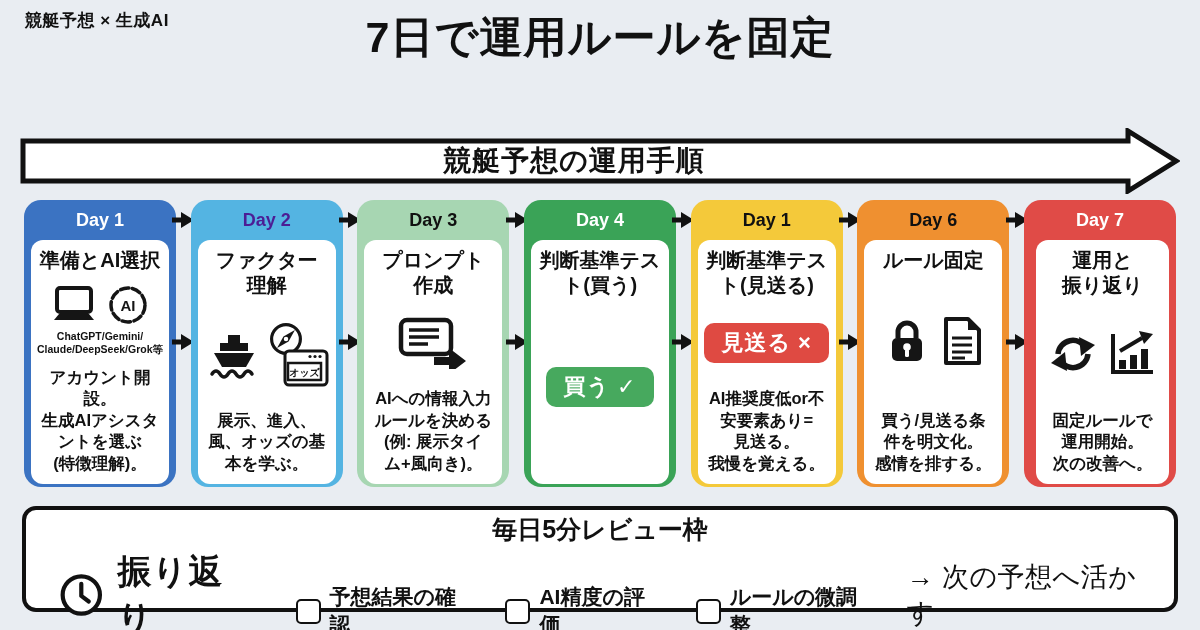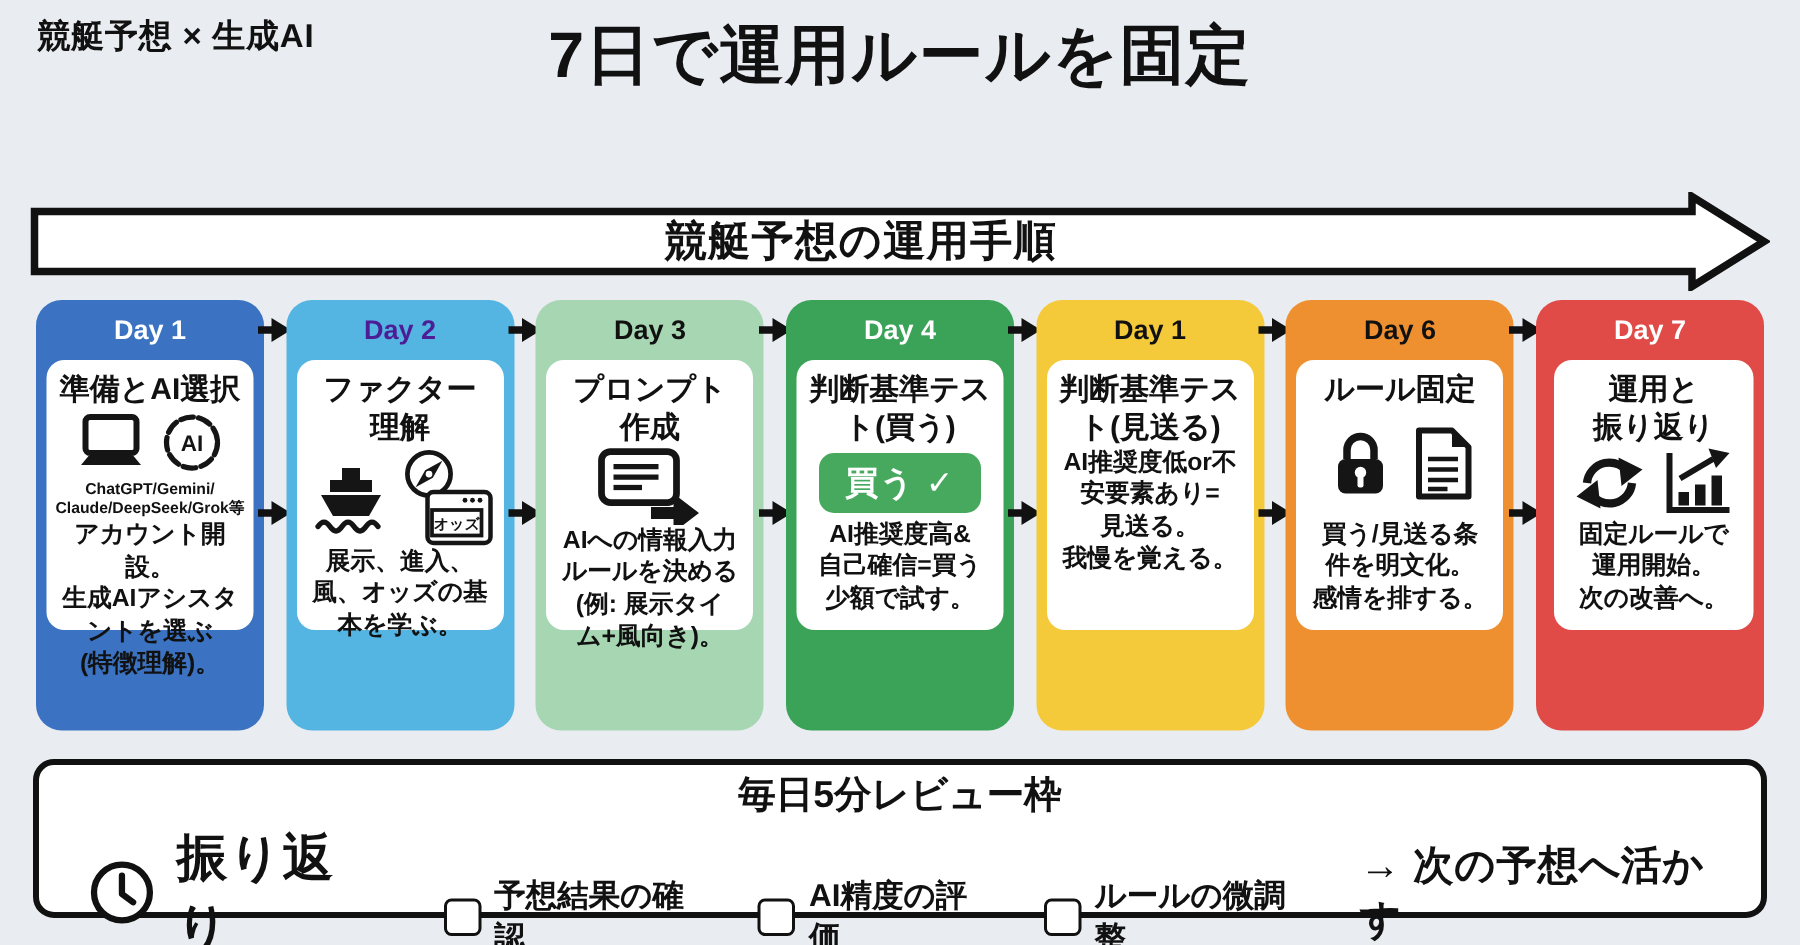--- a/index.html
+++ b/index.html
@@ -2,21 +2,21 @@
 <html><head>
 <meta charset="utf-8">
 <style>
   html,body{margin:0;padding:0;}
   body{
     width:1200px;height:630px;position:relative;overflow:hidden;
     background:#e9edf2;color:#111;
     font-family:"Liberation Sans","DejaVu Sans",sans-serif;
     -webkit-font-smoothing:antialiased;
   }
-  .brand{position:absolute;left:25px;top:9px;font-size:22px;font-weight:800;letter-spacing:.5px;text-align:center;}
+  .brand{position:absolute;left:25px;top:9px;font-size:17px;font-weight:800;letter-spacing:.5px;text-align:center;}
   .title-block{position:absolute;left:0;right:0;top:12px;text-align:center;font-weight:800;line-height:1.18;}
   .title-line{font-size:43px;letter-spacing:1px;}
   
   .banner{position:absolute;left:20px;top:128px;width:1160px;height:66px;}
   .banner svg{position:absolute;left:0;top:0;}
   .banner .banner-text{
     position:absolute;left:0;top:13px;width:1108px;height:40px;
     display:flex;align-items:center;justify-content:center;
     font-size:28px;font-weight:800;letter-spacing:1px;
   }
@@ -25,21 +25,21 @@
   .card{
     width:152px;flex:none;border-radius:17px;position:relative;
     box-sizing:border-box;padding:40px 7px 7px 7px;
   }
   .day-label{
     position:absolute;top:0;left:0;right:0;height:40px;
     display:flex;align-items:center;justify-content:center;
     font-size:18px;font-weight:800;
   }
   .inner{
-    background:#fff;border-radius:12px;height:180px;box-sizing:border-box;
+    background:#fff;border-radius:12px;height:244px;box-sizing:border-box;
     display:flex;flex-direction:column;align-items:center;
     padding:8px 3px 8px 3px;
   }
   .card-title{
     font-size:20px;font-weight:800;text-align:center;line-height:1.25;
     white-space:pre-line;
   }
   .icon-area{
     flex:1;display:flex;flex-direction:column;align-items:center;justify-content:center;
     width:100%;
@@ -68,21 +68,21 @@
     background:#fff;border:4px solid #111;border-radius:14px;box-sizing:border-box;
   }
   .review-title{text-align:center;font-size:25px;font-weight:800;margin-top:3px;}
   .review-row{
     display:flex;align-items:center;padding:3px 26px 0 32px;
   }
   .review-left{display:flex;align-items:center;gap:13px;margin-right:46px;}
   .review-label{font-size:34px;font-weight:800;letter-spacing:1px;}
   .check-item{display:flex;align-items:center;gap:9px;margin-right:40px;font-size:21px;font-weight:800;margin-top:32px;}
   .checkbox{width:21px;height:21px;border:2.5px solid #111;border-radius:5px;background:#fff;flex:none;}
-  .conclusion{font-size:27px;font-weight:700;margin-left:auto;letter-spacing:.5px;}
+  .conclusion{font-size:27px;font-weight:400;margin-left:auto;letter-spacing:.5px;}
   .svg-label-lg{font-size:15px;font-weight:800;fill:#151515;font-family:"Liberation Sans","DejaVu Sans",sans-serif;}
   .svg-label-sm{font-size:10px;font-weight:800;fill:#151515;font-family:"Liberation Sans","DejaVu Sans",sans-serif;}
 </style>
 </head>
 <body>
 
 <div class="brand">競艇予想 × 生成AI</div>
 
 <div class="title-block">
   <div class="title-line">7日で運用ルールを固定</div>
@@ -215,42 +215,42 @@
   </div>
 
   <div class="card" style="background: rgb(58, 163, 87);">
     <div class="day-label" style="color: rgb(255, 255, 255);">Day 4</div>
     <div class="inner">
       <div class="card-title">判断基準テス
 ト(買う)</div>
       <div class="icon-area">
         <div class="badge" style="background: rgb(71, 169, 94);">買う ✓</div>
       </div>
-      <div class="card-body">AI推奨度高&amp;
-自己確信=買う
-少額で試す。</div>
     </div>
   </div>
 
   <div class="connector">
     <svg class="flow-arrow top" width="24" height="18" viewBox="0 0 24 18">
         <line x1="1" y1="9" x2="12" y2="9" stroke="#111" stroke-width="5"></line>
         <polygon points="10,1 23,9 10,17" fill="#111"></polygon>
       </svg>
     <svg class="flow-arrow mid" width="24" height="18" viewBox="0 0 24 18">
         <line x1="1" y1="9" x2="12" y2="9" stroke="#111" stroke-width="5"></line>
         <polygon points="10,1 23,9 10,17" fill="#111"></polygon>
       </svg>
   </div>
 
   <div class="card" style="background: rgb(244, 201, 58);">
     <div class="day-label" style="color: rgb(17, 17, 17);">Day 1</div>
     <div class="inner">
       <div class="card-title">判断基準テス
 ト(見送る)</div>
+      <div class="icon-area">
+        <div class="badge" style="background: rgb(223, 74, 66);">見送る ×</div>
+      </div>
       <div class="card-body">AI推奨度低or不
 安要素あり=
 見送る。
 我慢を覚える。</div>
     </div>
   </div>
 
   <div class="connector">
     <svg class="flow-arrow top" width="24" height="18" viewBox="0 0 24 18">
         <line x1="1" y1="9" x2="12" y2="9" stroke="#111" stroke-width="5"></line>

